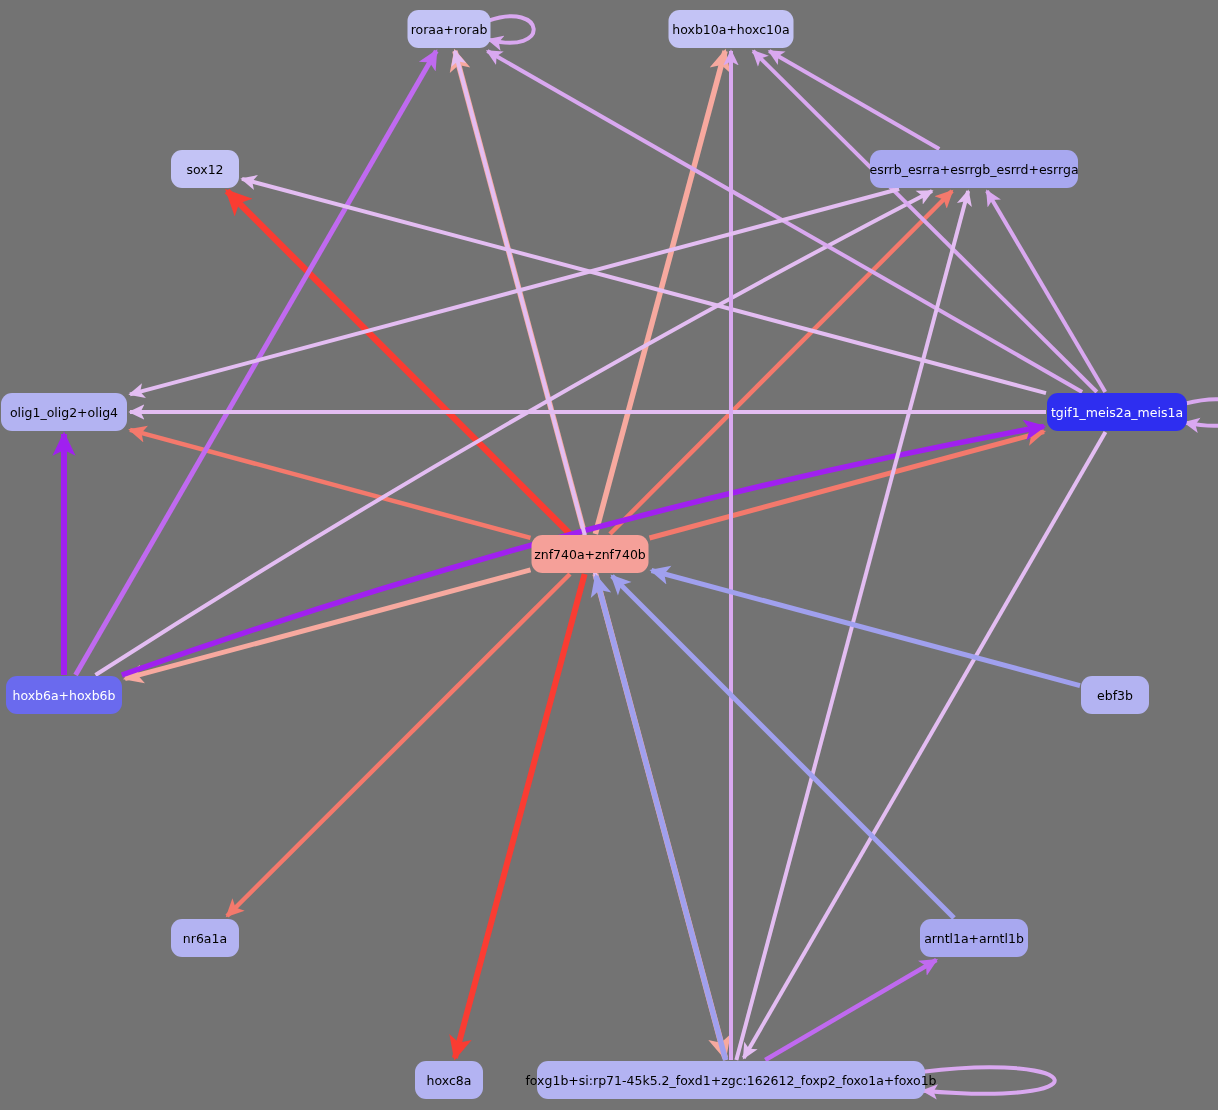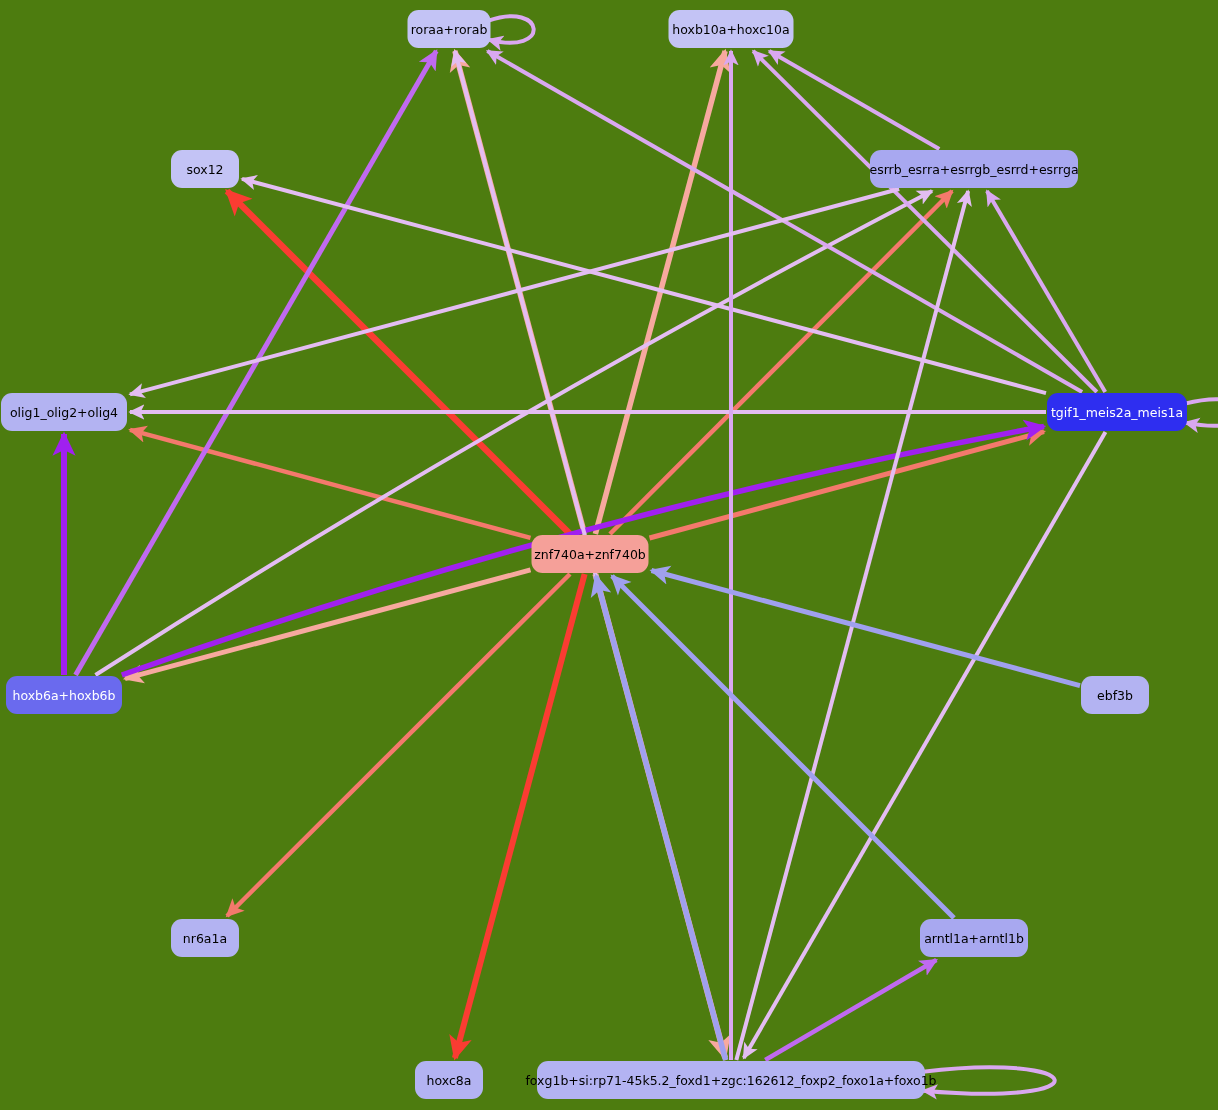--- a/index.html
+++ b/index.html
@@ -7,21 +7,21 @@
     padding: 0;
     background: #ffffff;
   }
   body {
     font-family: "DejaVu Sans", sans-serif;
   }
   #graph-root {
     position: relative;
     width: 1218px;
     height: 1110px;
-    background: #4d7c0f;
+    background: #737373;
     overflow: hidden;
   }
   #graph-svg {
     position: absolute;
     left: 0;
     top: 0;
     width: 1218px;
     height: 1110px;
   }
   .node-rect {

